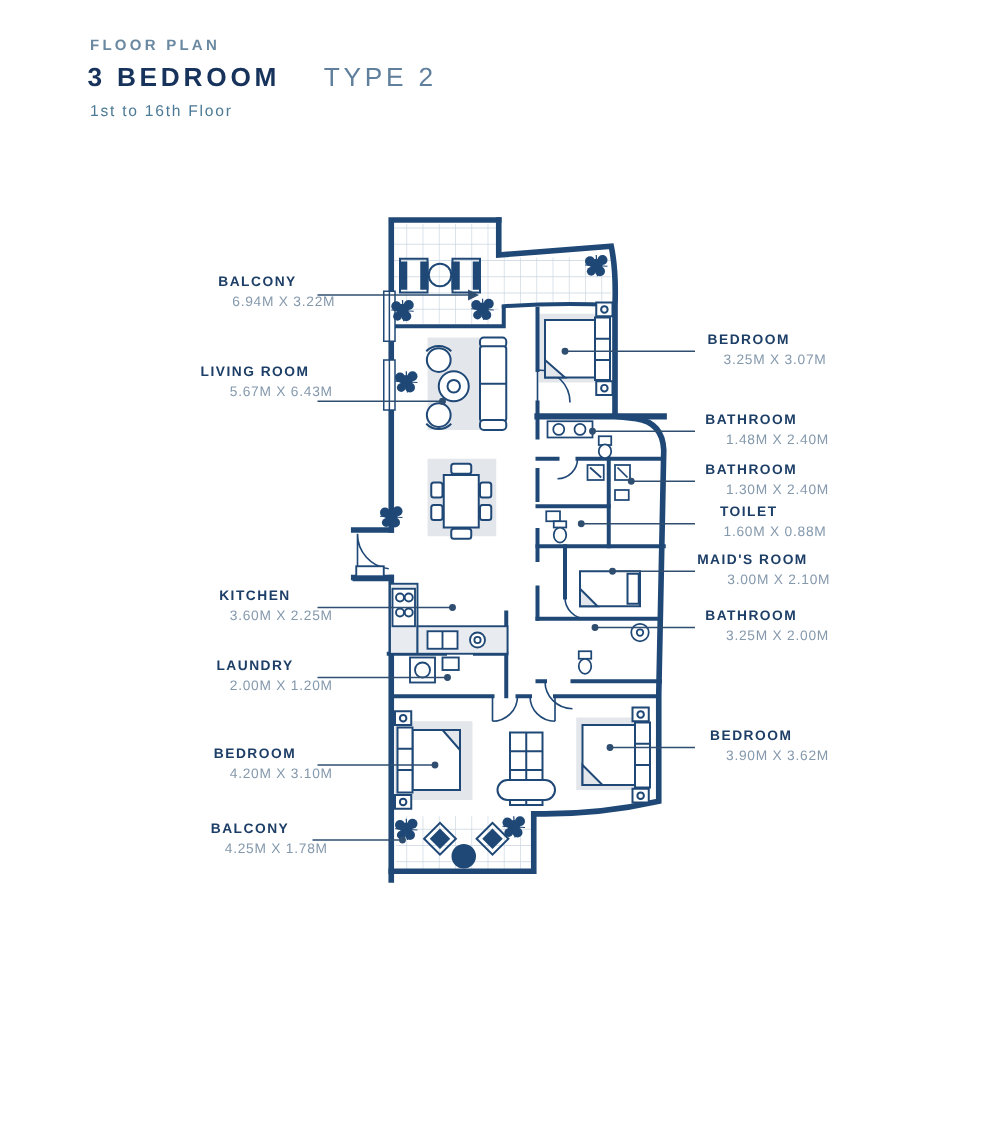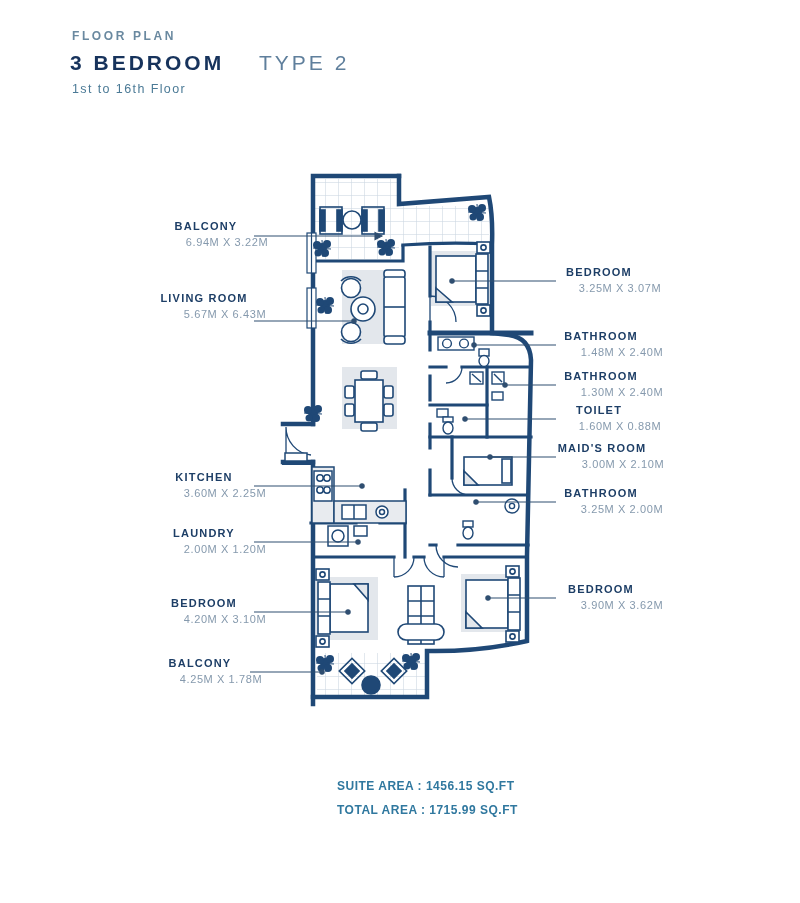--- a/index.html
+++ b/index.html
@@ -323,18 +323,14 @@
   </div>
   <div class="rlabel" style="left:601px;top:487px">
     <div class="rname">BATHROOM</div>
     <div class="rdims">3.25M X 2.00M</div>
   </div>
   <div class="rlabel" style="left:601px;top:583px">
     <div class="rname">BEDROOM</div>
     <div class="rdims">3.90M X 3.62M</div>
   </div>
 
-  <div class="areas">
-    <div>SUITE AREA : 1456.15 SQ.FT</div>
-    <div>TOTAL AREA : 1715.99 SQ.FT</div>
-  </div>
 
 </div>
 
 </body></html>

